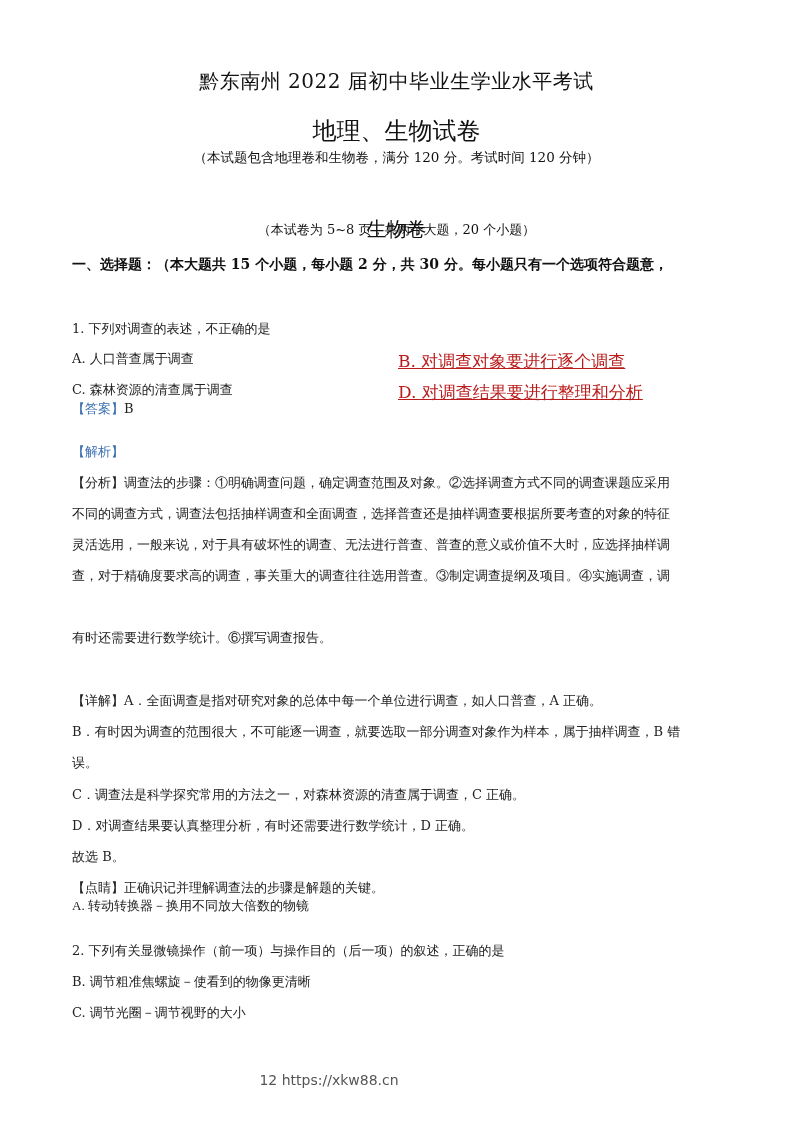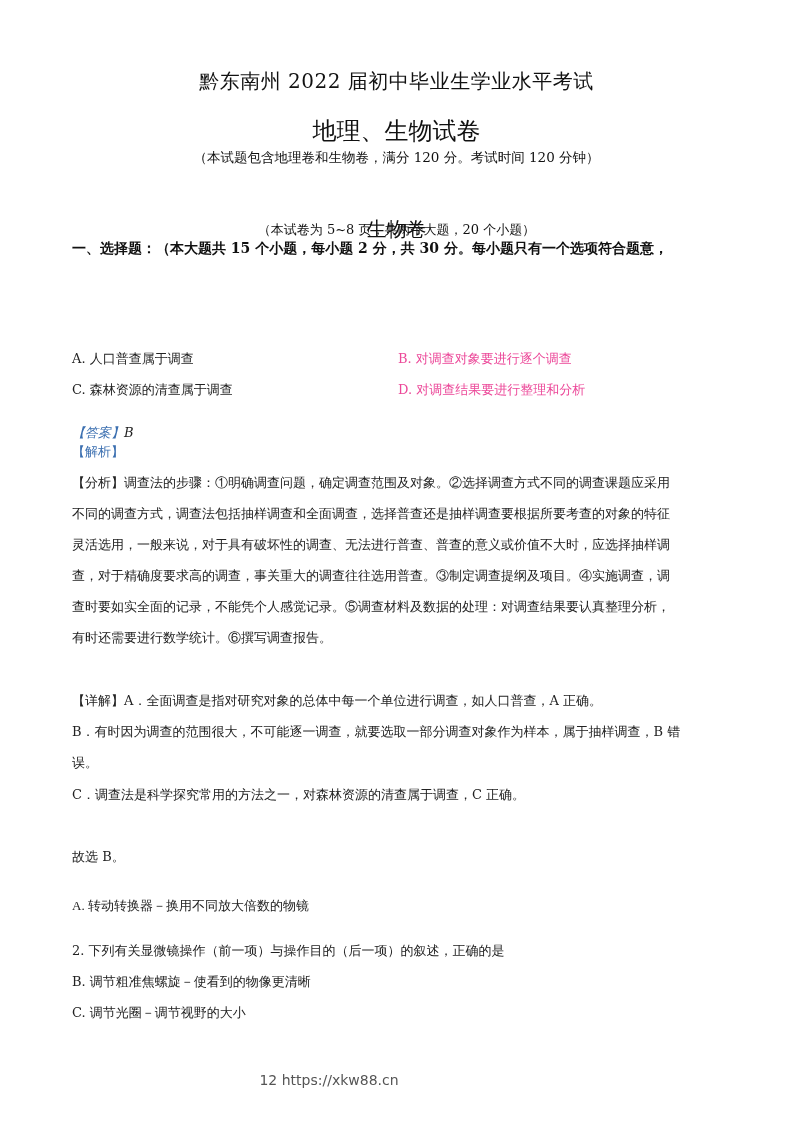--- a/index.html
+++ b/index.html
@@ -10,65 +10,67 @@
   }
   .page { position: absolute; left: 0; top: 0; width: 793px; height: 1122px; }
   .center { position: absolute; left: 0; width: 793px; text-align: center; font-weight: normal; color: #111; }
   .title1 { top: 68px; font-size: 20px; letter-spacing: 0.5px; }
   .title2 { top: 115px; font-size: 24px; }
   .subtitle { top: 149px; font-size: 13.5px; }
   .title3 { top: 184px; font-size: 20px; margin-top: 32px; }
   .subtitle2 { top: 221px; font-size: 13px; }
   .line { position: absolute; left: 72px; font-size: 13px; white-space: nowrap; color: #222; }
   .line.bold { font-weight: bold; font-size: 14px; color: #111; }
-  .opt-right { position: absolute; left: 398px; font-size: 13px; white-space: nowrap; color: #ec4899; }
+  .opt-right { position: absolute; left: 398px; font-size: 17px; white-space: nowrap; color: #b91c1c; text-decoration: underline; }
   .tag { color: #3b6fb0; }
   .footer {
     position: absolute; top: 1072px; left: 0; width: 658px; text-align: center;
     font-family: "DejaVu Sans", "Liberation Sans", sans-serif; font-size: 14px; color: #555;
   }
 </style>
 </head>
 <body>
 
 <div class="page">
 
   <div class="center title1">黔东南州 2022 届初中毕业生学业水平考试</div>
   <div class="center title2">地理、生物试卷</div>
   <div class="center subtitle">（本试题包含地理卷和生物卷，满分 120 分。考试时间 120 分钟）</div>
   <div class="center title3">生物卷</div>
   <div class="center subtitle2">（本试卷为 5~8 页，共两个大题，20 个小题）</div>
 
-  <div class="line bold" style="top:240px;text-align:center;">一、选择题：（本大题共 15 个小题，每小题 2 分，共 30 分。每小题只有一个选项符合题意，</div>
+  <div class="line bold" style="top:256px;text-align:center;">一、选择题：（本大题共 15 个小题，每小题 2 分，共 30 分。每小题只有一个选项符合题意，</div>
 
+  <div class="line" style="top:320px;">1. 下列对调查的表述，不正确的是</div>
   <div class="line" style="top:350px;">A. 人口普查属于调查</div>
   <div class="opt-right" style="top:350px;">B. 对调查对象要进行逐个调查</div>
   <div class="line" style="top:381px;">C. 森林资源的清查属于调查</div>
   <div class="opt-right" style="top:381px;">D. 对调查结果要进行整理和分析</div>
 
-  <div class="line" style="top:424px;font-style:italic;">
+  <div class="line" style="top:400px;">
     <span class="tag">【答案】</span><span>B</span>
   </div>
   <div class="line" style="top:443px;">
     <span class="tag">【解析】</span>
   </div>
 
   <div class="line" style="top:474px;">【分析】调查法的步骤：①明确调查问题，确定调查范围及对象。②选择调查方式不同的调查课题应采用</div>
   <div class="line" style="top:505px;">不同的调查方式，调查法包括抽样调查和全面调查，选择普查还是抽样调查要根据所要考查的对象的特征</div>
   <div class="line" style="top:536px;">灵活选用，一般来说，对于具有破坏性的调查、无法进行普查、普查的意义或价值不大时，应选择抽样调</div>
   <div class="line" style="top:567px;">查，对于精确度要求高的调查，事关重大的调查往往选用普查。③制定调查提纲及项目。④实施调查，调</div>
-  <div class="line" style="top:598px;">查时要如实全面的记录，不能凭个人感觉记录。⑤调查材料及数据的处理：对调查结果要认真整理分析，</div>
   <div class="line" style="top:692px;">【详解】A．全面调查是指对研究对象的总体中每一个单位进行调查，如人口普查，A 正确。</div>
 
   <div class="line" style="top:629px;">有时还需要进行数学统计。⑥撰写调查报告。</div>
   <div class="line" style="top:723px;">B．有时因为调查的范围很大，不可能逐一调查，就要选取一部分调查对象作为样本，属于抽样调查，B 错</div>
   <div class="line" style="top:754px;">误。</div>
   <div class="line" style="top:786px;">C．调查法是科学探究常用的方法之一，对森林资源的清查属于调查，C 正确。</div>
+  <div class="line" style="top:817px;">D．对调查结果要认真整理分析，有时还需要进行数学统计，D 正确。</div>
   <div class="line" style="top:848px;">故选 B。</div>
 
+  <div class="line" style="top:879px;">【点睛】正确识记并理解调查法的步骤是解题的关键。</div>
 
   <div class="line" style="top:942px;">2. 下列有关显微镜操作（前一项）与操作目的（后一项）的叙述，正确的是</div>
   <div class="line" style="top:897px;font-family:Liberation Serif, serif;">A. 转动转换器－换用不同放大倍数的物镜</div>
   <div class="line" style="top:973px;">B. 调节粗准焦螺旋－使看到的物像更清晰</div>
   <div class="line" style="top:1004px;">C. 调节光圈－调节视野的大小</div>
 
   <div class="footer">12 https://xkw88.cn</div>
 </div>
 
 </body></html>

